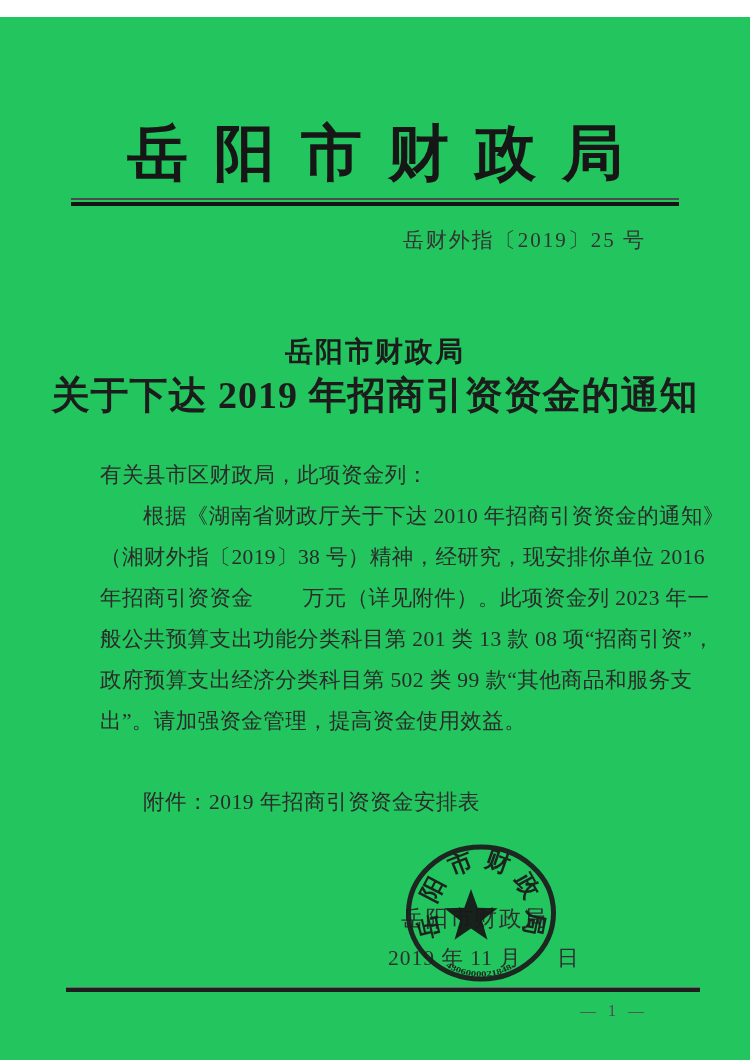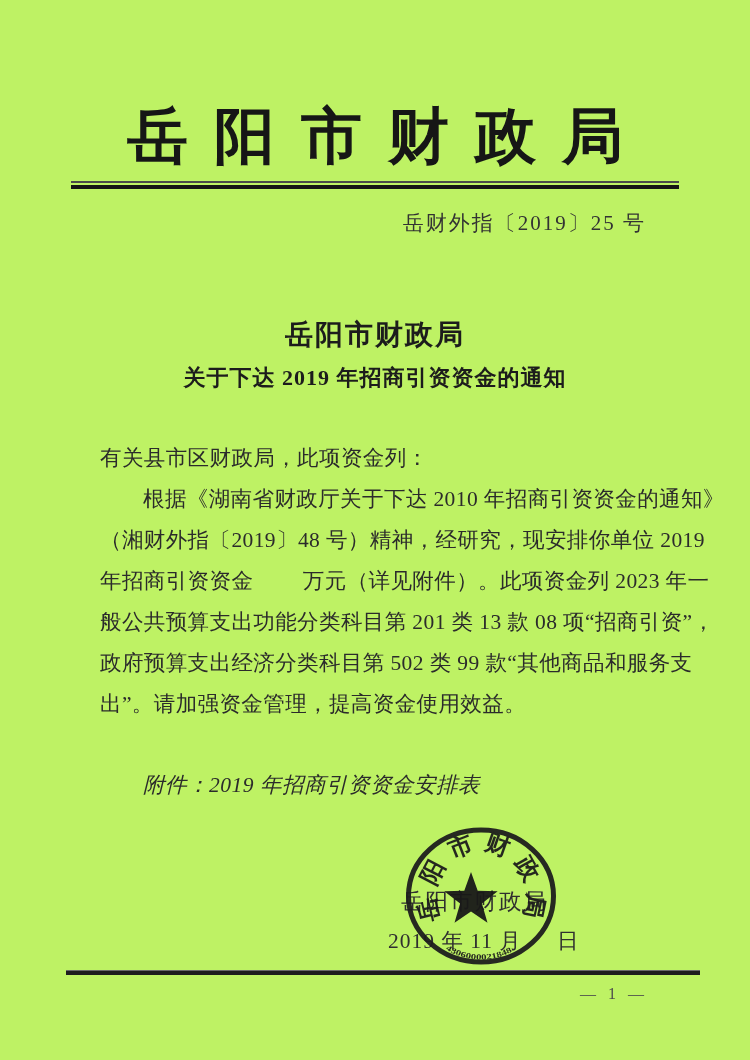--- a/index.html
+++ b/index.html
@@ -5,21 +5,21 @@
   * { margin:0; padding:0; box-sizing:border-box; }
   html,body { width:750px; height:1060px; }
   body {
     position:relative;
     width:750px; height:1060px;
     background:#ffffff;
     font-family:"Liberation Serif","DejaVu Serif",serif;
     color:#262626;
     overflow:hidden;
   }
-  .sheet { position:absolute; inset:0; background:#bef264; }
+  .sheet { position:absolute; inset:0; background:#22c55e;margin-top:17px; }
 
   
   .letterhead {
     position:absolute; top:96px; left:0; right:0;
     text-align:center;
     font-size:61px; font-weight:900; color:#161616;
     letter-spacing:26px; text-indent:26px;
     white-space:nowrap;
   }
   .letterhead-rule {
@@ -35,37 +35,37 @@
     font-size:21px; color:#333;
     letter-spacing:2px; white-space:nowrap;
   }
 
   
   .doc-title {
     position:absolute; top:314px; left:0; right:0;
     text-align:center; color:#1c1c1c; font-weight:bold;
   }
   .doc-title .t1 { font-size:28px; line-height:42px; letter-spacing:2px; }
-  .doc-title .t2 { font-size:22px; line-height:44px; letter-spacing:1px; white-space:nowrap; }
+  .doc-title .t2 { font-size:38px; line-height:44px; letter-spacing:1px; white-space:nowrap; }
 
   
   .content {
     position:absolute; top:438px; left:100px; right:96px;
     font-size:21.5px; color:#2b2b2b;
   }
   .content .line {
     height:41px; line-height:41px;
     white-space:nowrap; letter-spacing:0.4px;
   }
   .content .indent { padding-left:43px; }
 
   .attachment {
     position:absolute; top:770px; left:143px;
     font-size:21.5px; line-height:30px; color:#2b2b2b;
-    letter-spacing:0.5px; white-space:nowrap;font-style:italic;
+    letter-spacing:0.5px; white-space:nowrap;
   }
 
   
   .signer {
     position:absolute; top:888px; left:401px;
     font-size:22.5px; line-height:28px; color:#2f2f2f;
     letter-spacing:2px; white-space:nowrap;
   }
   .issue-date {
     position:absolute; top:926px; left:388px;
@@ -96,21 +96,21 @@
   <div class="doc-number">岳财外指〔2019〕25 号</div>
 
   <div class="doc-title">
     <div class="t1">岳阳市财政局</div>
     <div class="t2">关于下达 2019 年招商引资资金的通知</div>
   </div>
 
   <div class="content">
     <div class="line">有关县市区财政局，此项资金列：</div>
     <div class="line indent">根据《湖南省财政厅关于下达 2010 年招商引资资金的通知》</div>
-    <div class="line">（湘财外指〔2019〕48 号）精神，经研究，现安排你单位 2019</div>
+    <div class="line">（湘财外指〔2019〕38 号）精神，经研究，现安排你单位 2016</div>
     <div class="line">年招商引资资金　　 万元（详见附件）。此项资金列 2023 年一</div>
     <div class="line">般公共预算支出功能分类科目第 201 类 13 款 08 项“招商引资”，</div>
     <div class="line">政府预算支出经济分类科目第 502 类 99 款“其他商品和服务支</div>
     <div class="line">出”。请加强资金管理，提高资金使用效益。</div>
   </div>
 
   <div class="attachment">附件：2019 年招商引资资金安排表</div>
 
   <div class="signer">岳阳市财政局</div>
   <div class="issue-date">2019 年 11 月 　 日</div>

